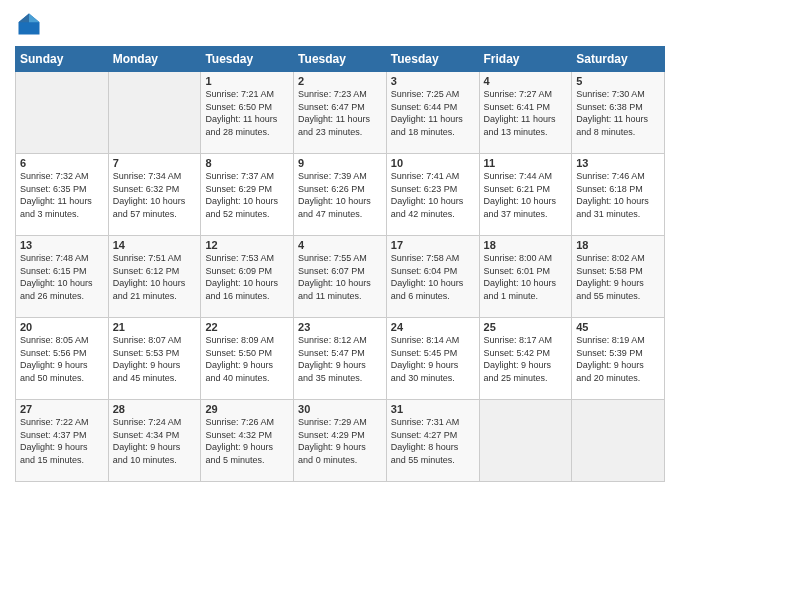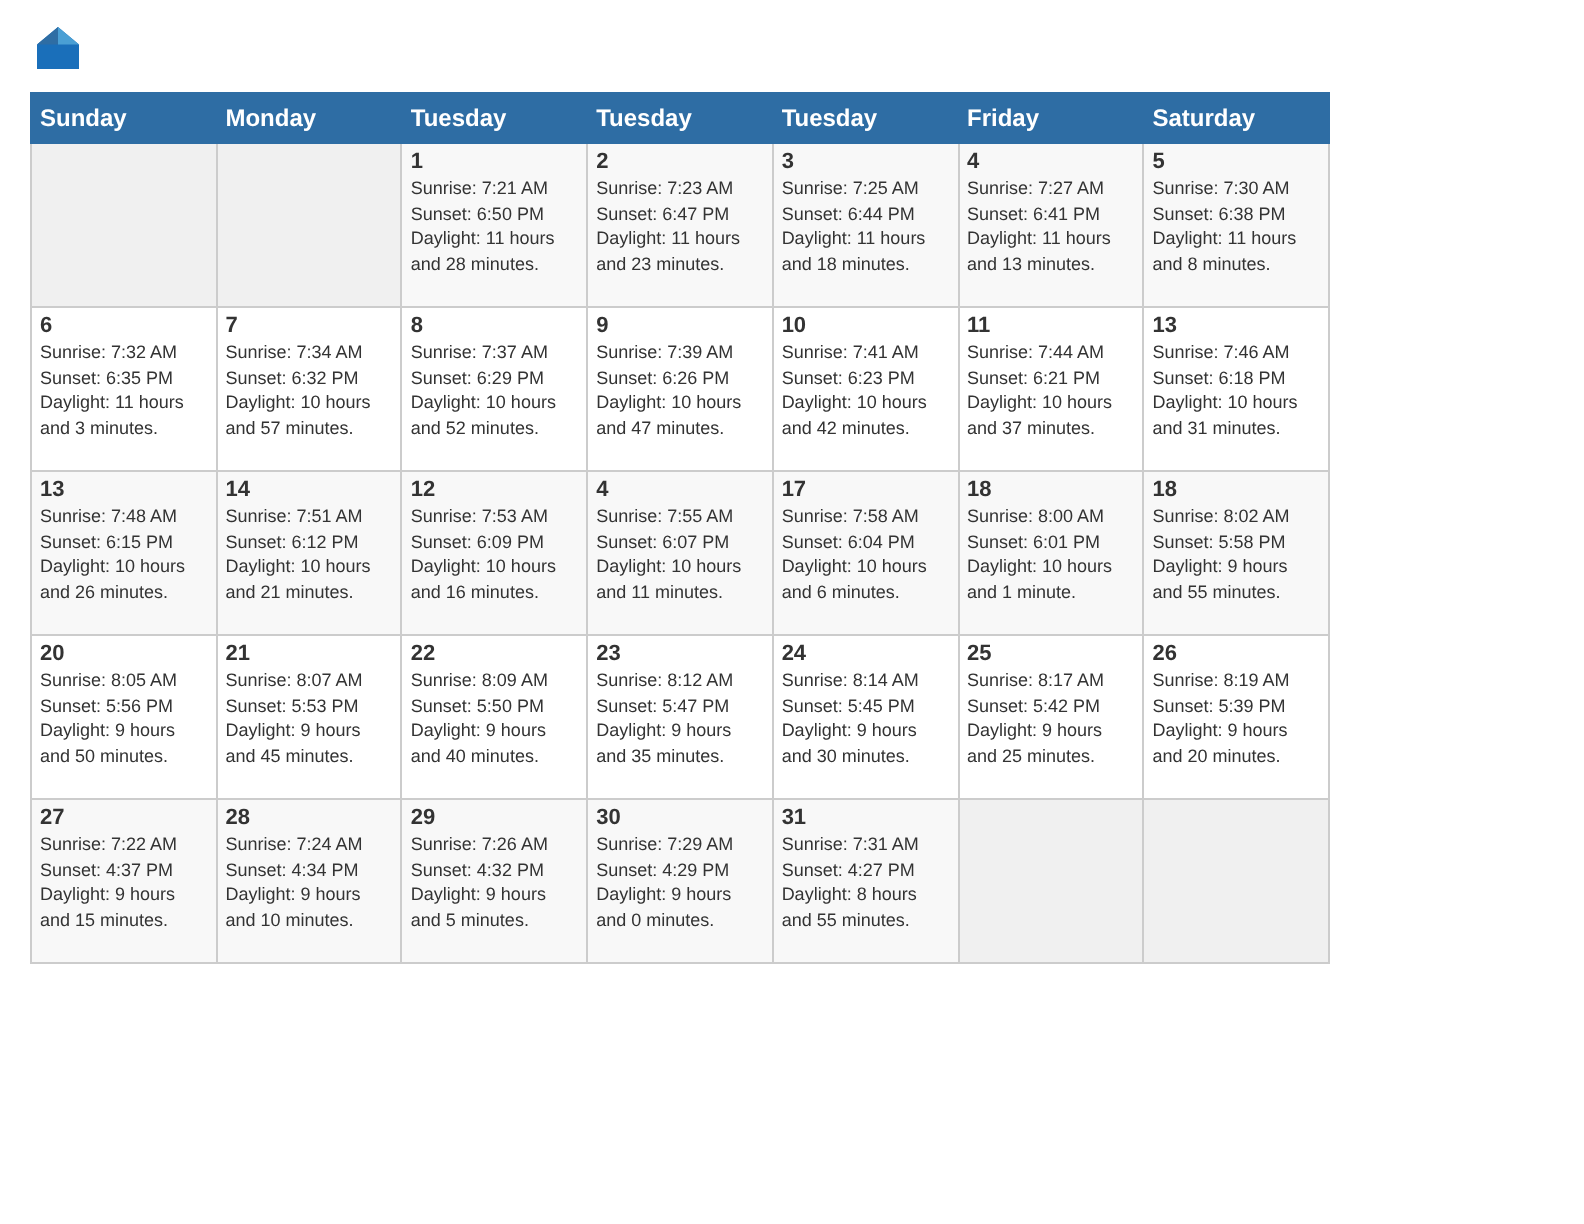--- a/index.html
+++ b/index.html
@@ -230,21 +230,21 @@
           </td>
           <td>
             <span class="day-number">24</span>
             <div class="day-info">Sunrise: 8:14 AM<br>Sunset: 5:45 PM<br>Daylight: 9 hours and 30 minutes.</div>
           </td>
           <td>
             <span class="day-number">25</span>
             <div class="day-info">Sunrise: 8:17 AM<br>Sunset: 5:42 PM<br>Daylight: 9 hours and 25 minutes.</div>
           </td>
           <td>
-            <span class="day-number">26</span>
+            <span class="day-number">45</span>
             <div class="day-info">Sunrise: 8:19 AM<br>Sunset: 5:39 PM<br>Daylight: 9 hours and 20 minutes.</div>
           </td>
         </tr>
         <tr>
           <td>
             <span class="day-number">27</span>
             <div class="day-info">Sunrise: 7:22 AM<br>Sunset: 4:37 PM<br>Daylight: 9 hours and 15 minutes.</div>
           </td>
           <td>
             <span class="day-number">28</span>

